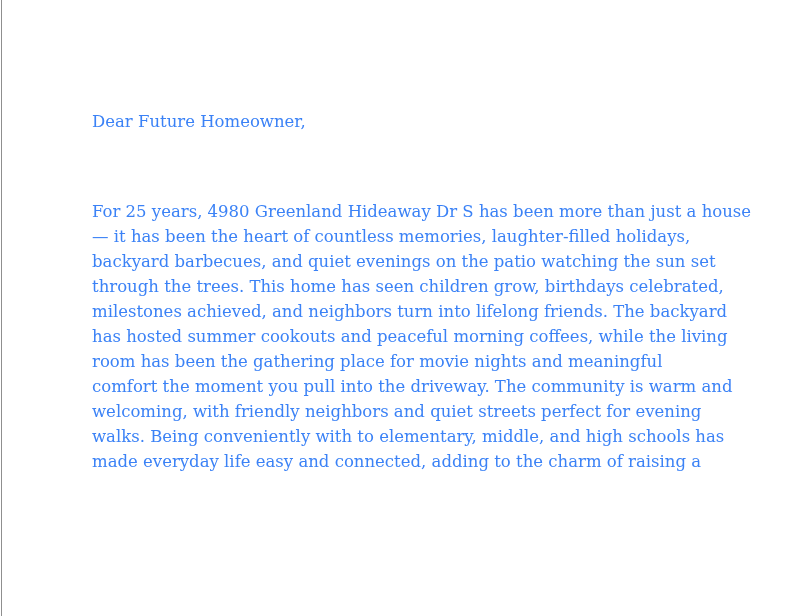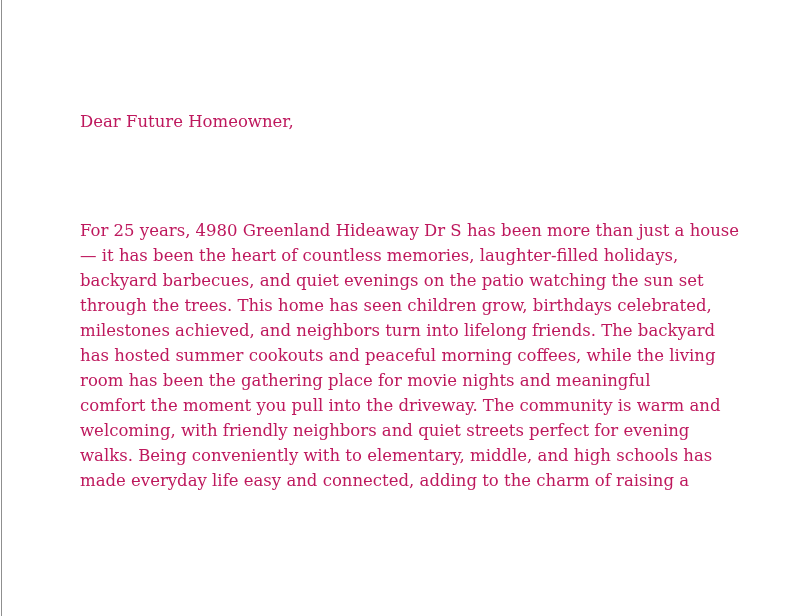--- a/index.html
+++ b/index.html
@@ -17,31 +17,31 @@
   .left-rule {
     position: absolute;
     left: 1px;
     top: 0;
     width: 1px;
     height: 616px;
     background: #8f8f8f;
   }
   .letter {
     position: absolute;
-    left: 80px;
+    left: 92px;
     top: 109px;
-    color: #be185d;
+    color: #3b82f6;
   }
   .salutation {
     font-size: 16.5px;
     line-height: 25px;
     white-space: nowrap;
   }
   .letter-body {
-    margin-top: 84px;
+    margin-top: 65px;
   }
   .letter-line {
     font-size: 16.5px;
     line-height: 25px;
     white-space: nowrap;
   }
   .watermark {
     position: absolute;
     left: 2px;
     top: 616px;

